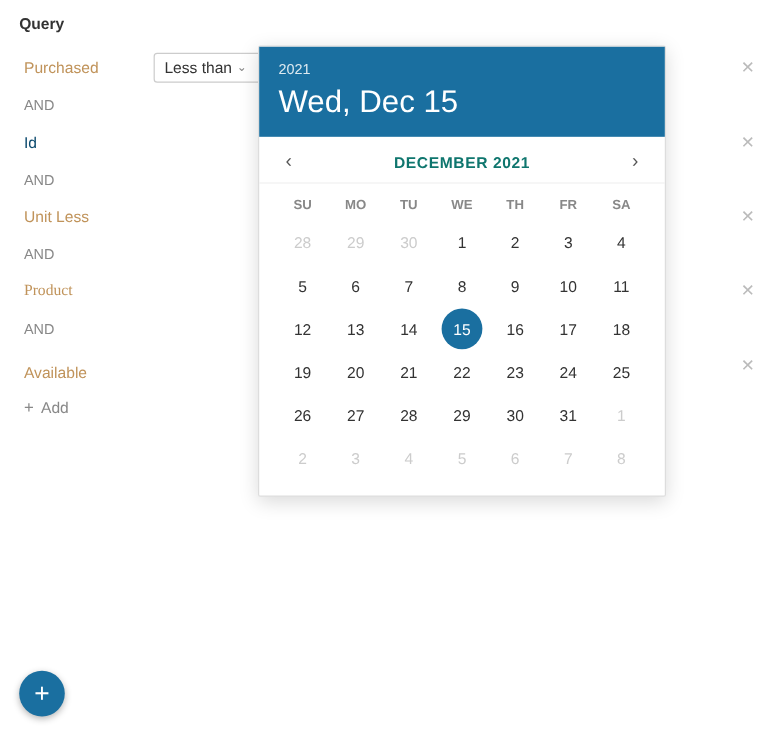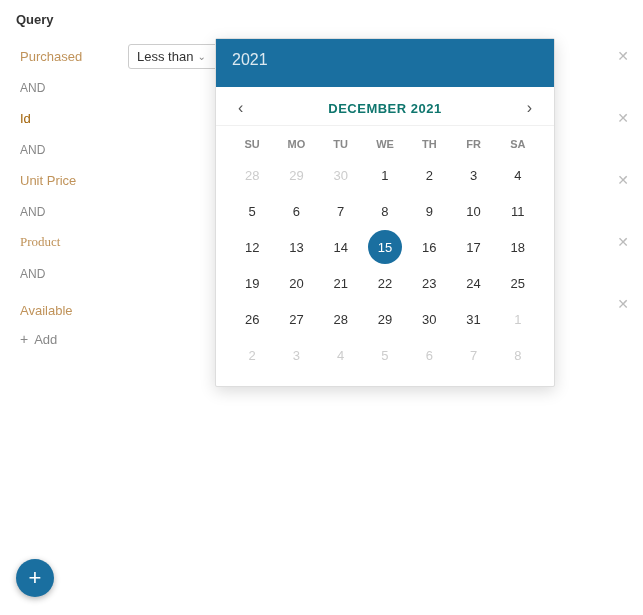--- a/index.html
+++ b/index.html
@@ -138,21 +138,21 @@
       border-radius: 2px;
     }
 
     .cal-header-blue {
       background: #1a6fa0;
       color: white;
       padding: 12px 16px 14px 16px;
     }
 
     .cal-year {
-      font-size: 16px;
+      font-size: 12px;
       opacity: 0.85;
       margin-bottom: 4px;
     }
 
     .cal-day-title {
       font-size: 26px;
       font-weight: 400;
     }
 
     .cal-nav {
@@ -244,27 +244,27 @@
         <span>Less than</span>
         <span class="chevron">⌄</span>
       </div>
       <div class="value-field">15-Dec-21</div>
       <span class="calendar-icon-btn">📅</span>
       <span class="remove-btn">✕</span>
     </div>
 
     <div class="and-label">AND</div>
     <div class="query-row">
-      <div class="field-name" style="color:#a16207;">Id</div>
+      <div class="field-name" style="color:#0c4a6e;">Id</div>
       <span class="remove-btn" style="margin-left:auto">✕</span>
     </div>
 
     <div class="and-label">AND</div>
     <div class="query-row">
-      <div class="field-name" style="color:#c0935a;">Unit Price</div>
+      <div class="field-name" style="color:#c0935a;">Unit Less</div>
       <span class="remove-btn" style="margin-left:auto">✕</span>
     </div>
 
     <div class="and-label">AND</div>
     <div class="query-row">
       <div class="field-name" style="color:#c0935a;font-family:Liberation Serif, serif;">Product</div>
       <span class="remove-btn" style="margin-left:auto">✕</span>
     </div>
 
     <div class="and-label">AND</div>
@@ -276,20 +276,21 @@
     <div class="add-row">
       <span class="add-plus">+</span>
       <span>Add</span>
     </div>
 
   </div>
 
   <div class="calendar-popup">
     <div class="cal-header-blue">
       <div class="cal-year">2021</div>
+      <div class="cal-day-title">Wed, Dec 15</div>
     </div>
     <div class="cal-nav">
       <span class="cal-nav-arrow">‹</span>
       <span class="cal-month-year">DECEMBER 2021</span>
       <span class="cal-nav-arrow">›</span>
     </div>
     <div class="cal-grid">
       <div class="cal-weekdays">
         <div class="cal-weekday">SU</div>
         <div class="cal-weekday">MO</div>

